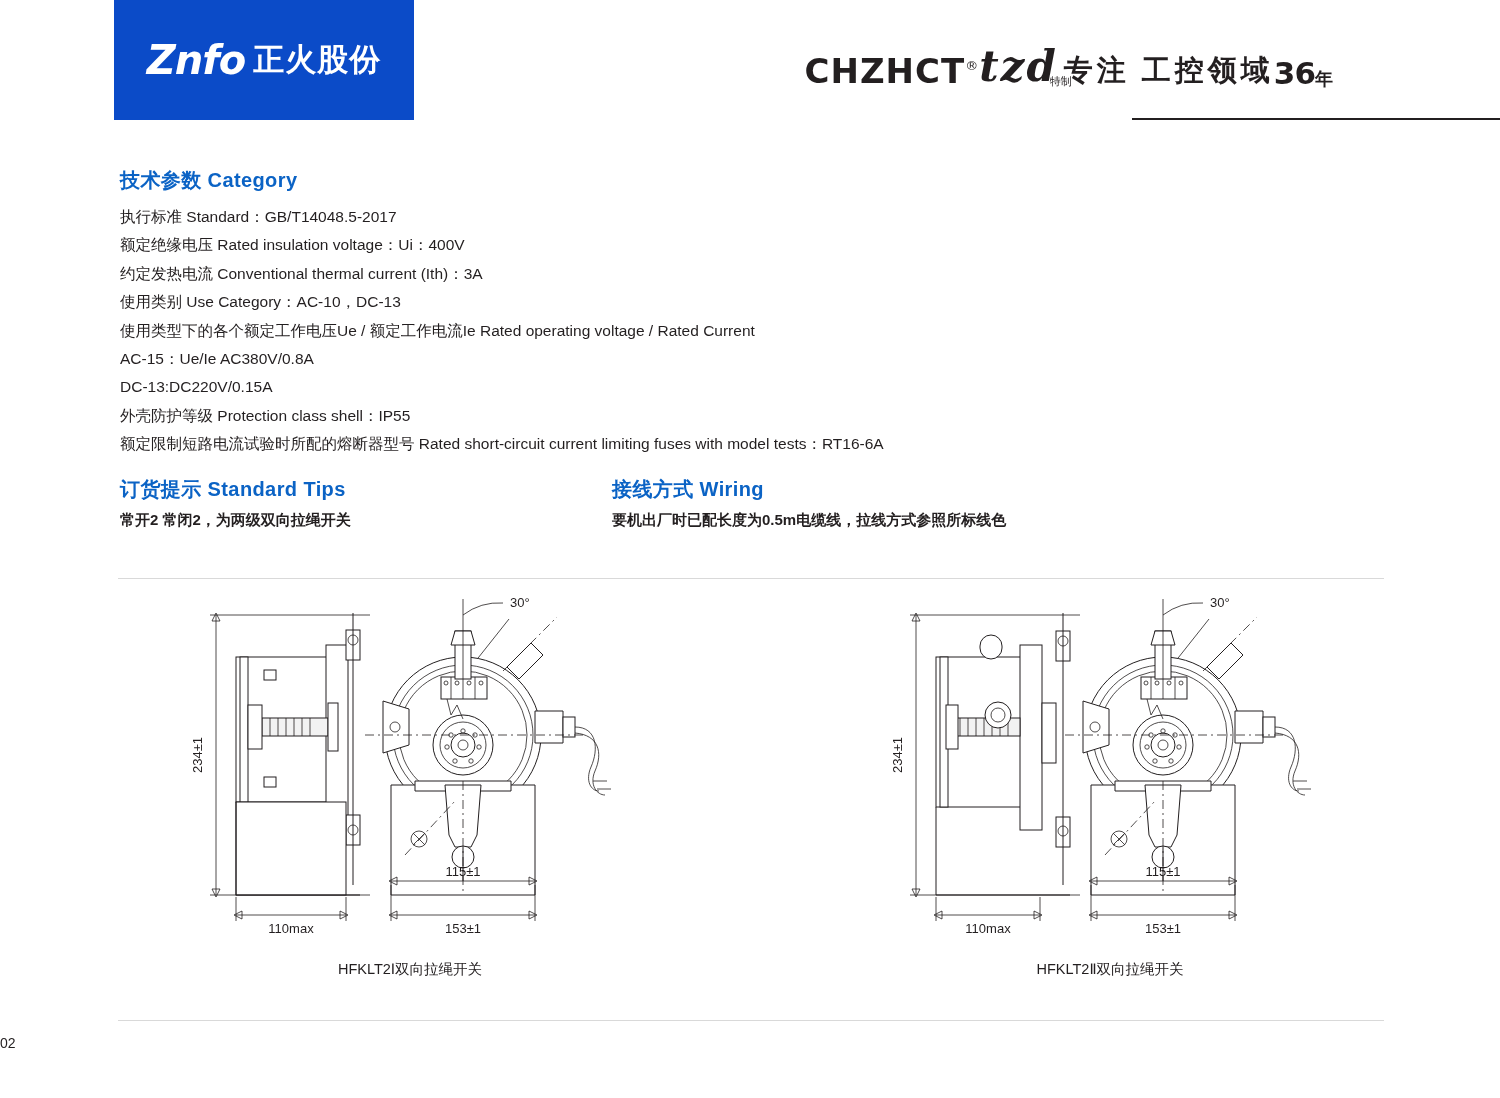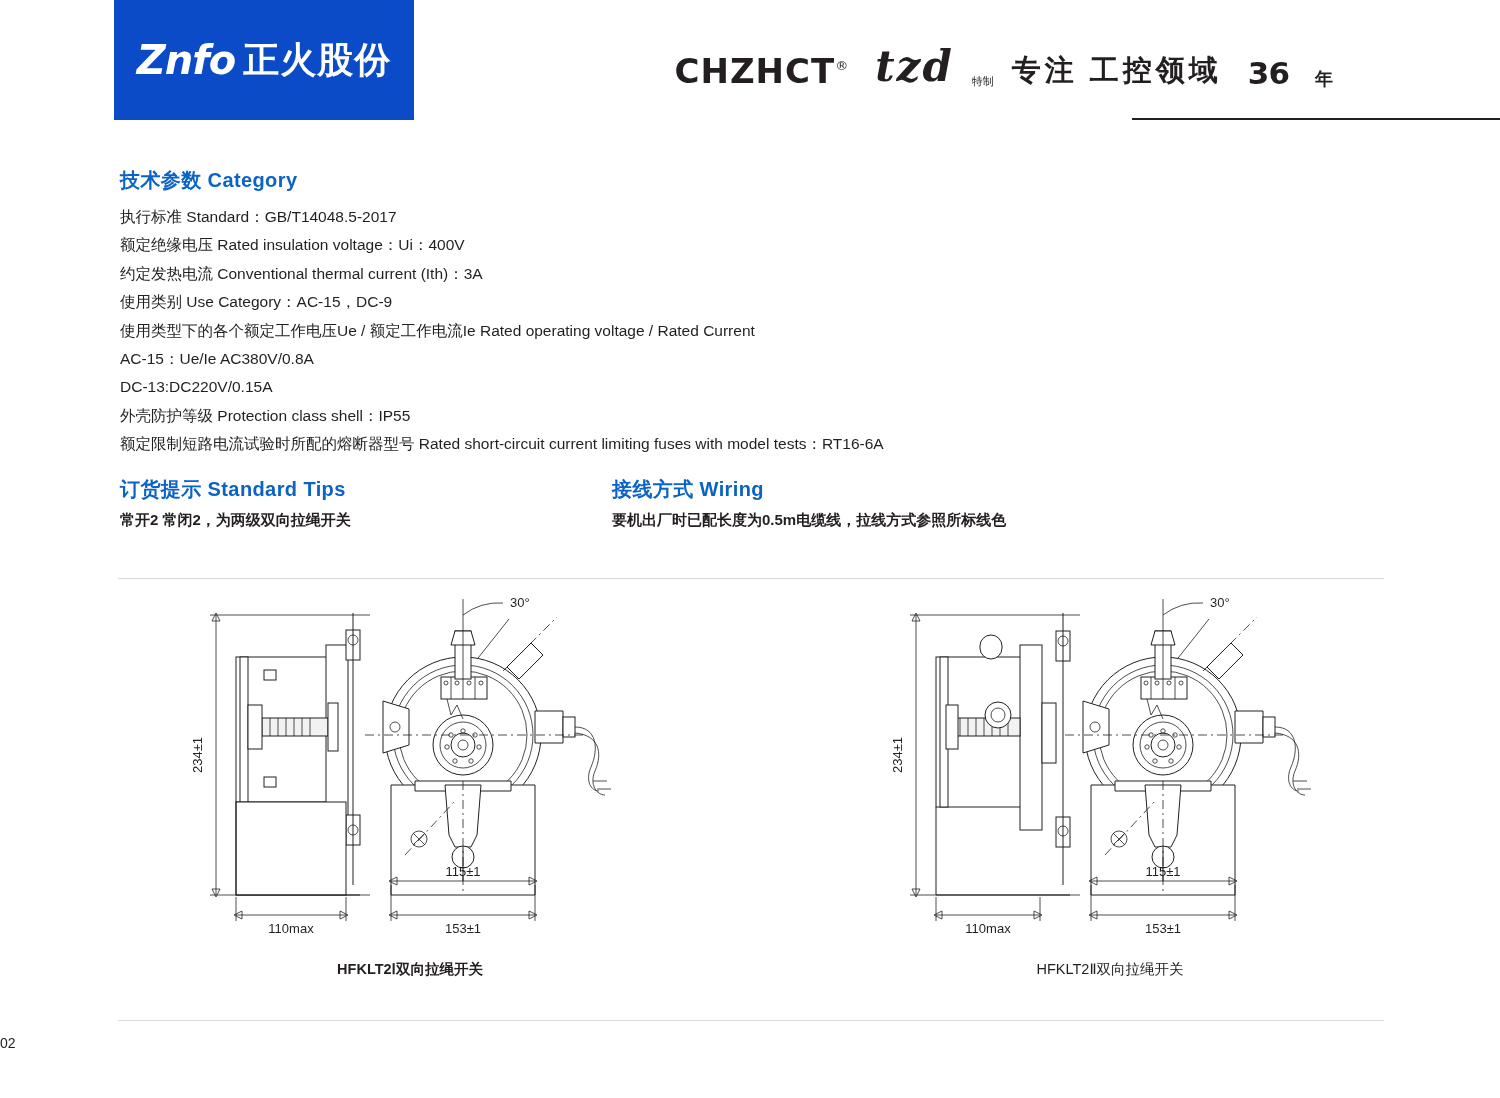--- a/index.html
+++ b/index.html
@@ -41,39 +41,38 @@
   .logo-znfo {
     color: #ffffff;
     font-family: "DejaVu Sans", sans-serif;
     font-size: 40px;
     font-weight: bold;
     font-style: italic;
     letter-spacing: -1px;
   }
   .logo-cn {
     color: #ffffff;
-    font-size: 36px;
+    font-size: 31px;
     font-weight: bold;
     letter-spacing: 1px;
   }
 
   .header-right {
     position: absolute;
     right: 0; top: 0;
     width: 1086px;
     height: 120px;
   }
   .brand-row {
     position: absolute;
     right: 115px;
     top: 66px;
     transform: translateY(-50%);
     display: flex;
     align-items: flex-end;
-    gap: 26px;
     white-space: nowrap;
   }
   .brand-chzhct {
     font-family: "DejaVu Sans", sans-serif;
     font-size: 34px;
     font-weight: bold;
     letter-spacing: 1px;
     color: #231f20;
     position: relative;
   }
@@ -210,21 +209,21 @@
     <div class="header-underline"></div>
   </div>
 </div>
 
 <div class="section-title" style="left:120px; top:167px;">技术参数 Category</div>
 
 <div class="param-list">
   <div>执行标准 Standard：GB/T14048.5-2017</div>
   <div>额定绝缘电压 Rated insulation voltage：Ui：400V</div>
   <div>约定发热电流 Conventional thermal current (Ith)：3A</div>
-  <div>使用类别 Use Category：AC-15，DC-9</div>
+  <div>使用类别 Use Category：AC-10，DC-13</div>
   <div>使用类型下的各个额定工作电压Ue / 额定工作电流Ie Rated operating voltage / Rated Current</div>
   <div>AC-15：Ue/Ie AC380V/0.8A</div>
   <div>DC-13:DC220V/0.15A</div>
   <div>外壳防护等级 Protection class shell：IP55</div>
   <div>额定限制短路电流试验时所配的熔断器型号 Rated short-circuit current limiting fuses with model tests：RT16-6A</div>
 </div>
 
 <div class="section-title" style="left:120px; top:476px;">订货提示 Standard Tips</div>
 <div class="ordering-text" style="left:120px; top:511px;">常开2 常闭2，为两级双向拉绳开关</div>
 
@@ -352,21 +351,21 @@
 
       <line class="ln-thin" x1="6" y1="330" x2="150" y2="330"></line>
       <path class="ln-thin" d="M12 326 L4 330 L12 334 Z" fill="#231f20"></path>
       <path class="ln-thin" d="M144 326 L152 330 L144 334 Z" fill="#231f20"></path>
       <line class="ln-thin" x1="6" y1="300" x2="6" y2="336"></line>
       <line class="ln-thin" x1="150" y1="300" x2="150" y2="336"></line>
       <text class="dimtxt" x="78" y="348" text-anchor="middle">153±1</text>
     </g>
   </svg>
 </div>
-<div class="fig-caption" style="left:180px; top:960px; width:460px;font-weight:bold;">HFKLT2Ⅰ双向拉绳开关</div>
+<div class="fig-caption" style="left:180px; top:960px; width:460px;">HFKLT2Ⅰ双向拉绳开关</div>
 
 <div style="position:absolute; left:880px; top:585px; width:460px; height:370px;">
   <svg width="460" height="370" viewBox="0 0 460 370">
 
     <g>
       <line class="ln-thin" x1="36" y1="30" x2="36" y2="310"></line>
       <path class="ln-thin" d="M32 36 L36 28 L40 36 Z" fill="#231f20"></path>
       <path class="ln-thin" d="M32 304 L36 312 L40 304 Z" fill="#231f20"></path>
       <line class="ln-thin" x1="30" y1="30" x2="200" y2="30"></line>
       <line class="ln-thin" x1="30" y1="310" x2="200" y2="310"></line>

